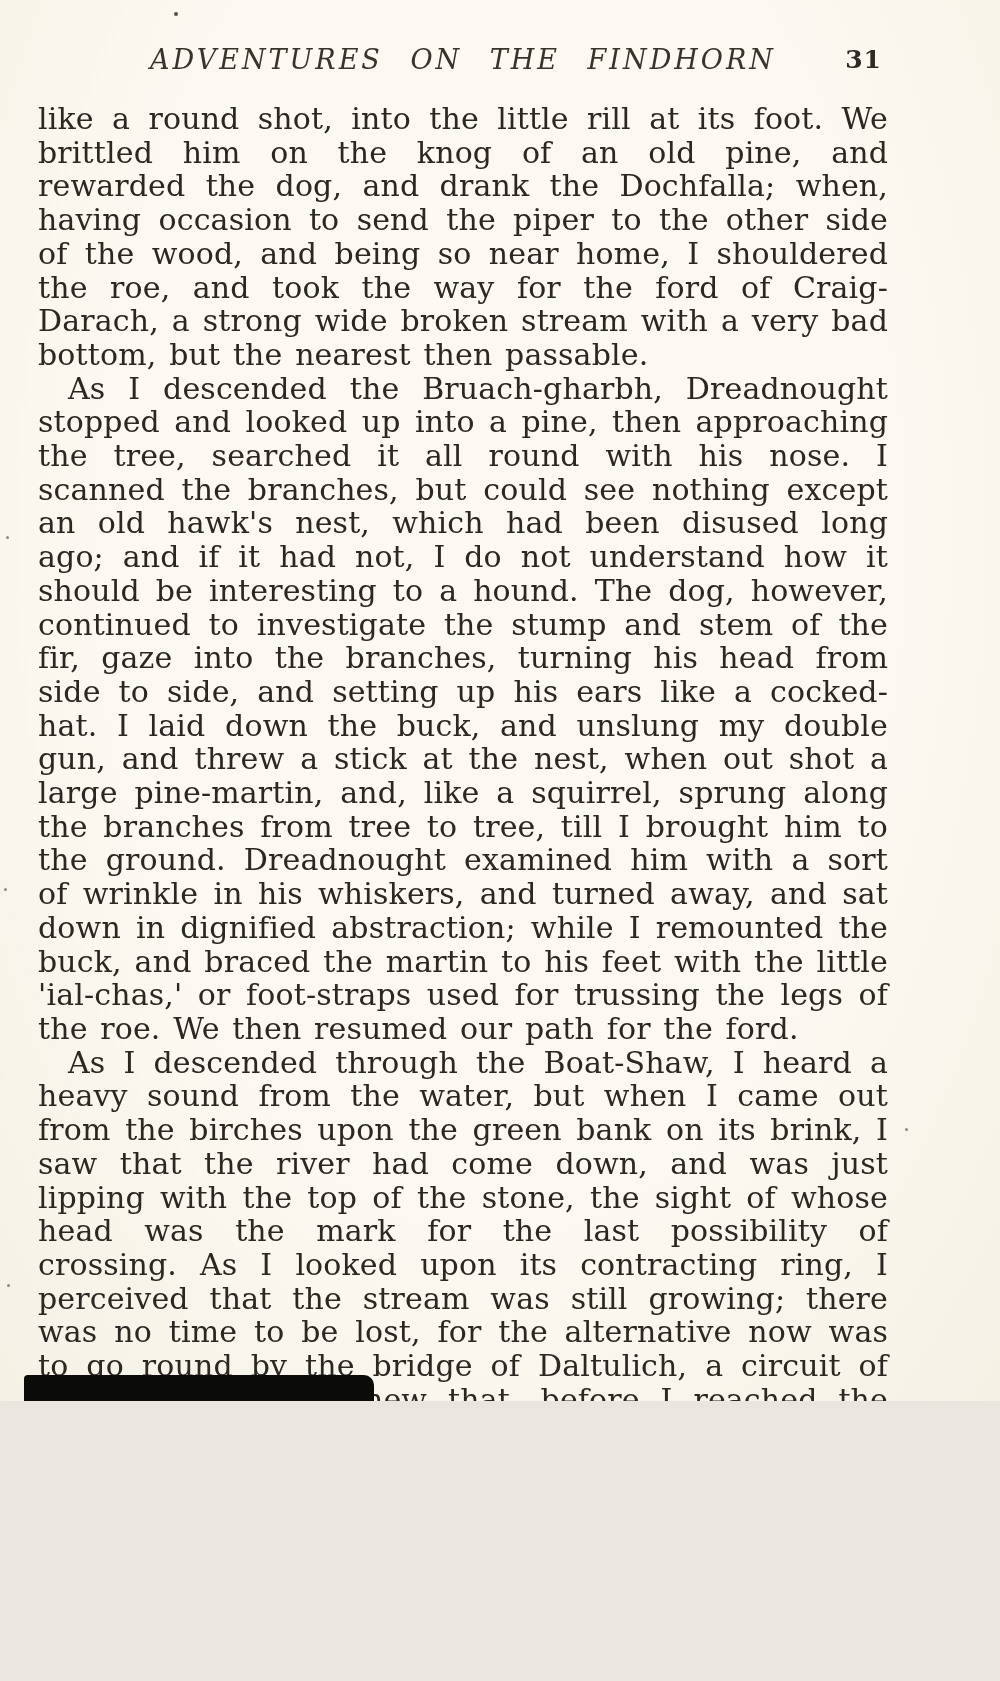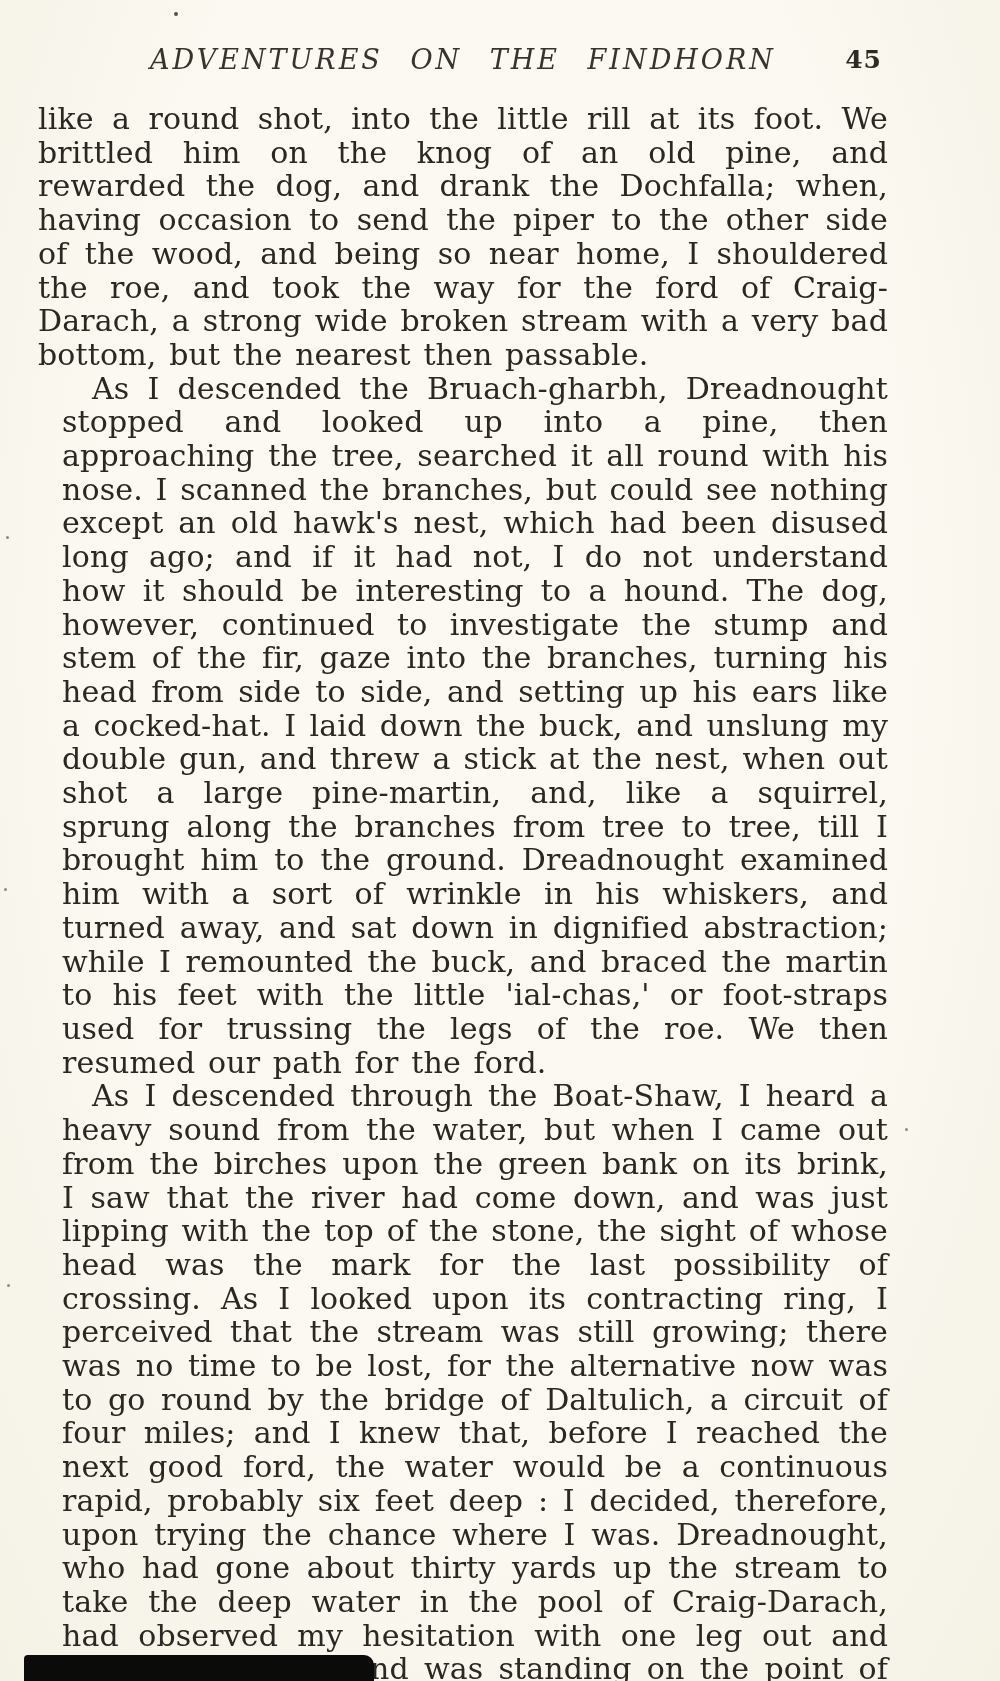--- a/index.html
+++ b/index.html
@@ -3,21 +3,21 @@
 <meta charset="utf-8">
 <style>
   html, body {
     margin: 0;
     padding: 0;
     background: #e8e6de;
   }
   .page {
     position: relative;
     width: 1000px;
-    height: 1681px;
+    height: 1401px;
     margin: 0 auto;
     background: radial-gradient(ellipse at 50% 38%, #fbf9f1 55%, #f4f1e5 100%);
     overflow: hidden;
     font-family: "DejaVu Serif", "Liberation Serif", serif;
     color: #2b2722;
   }
 
   
   .running-header {
     position: absolute;
@@ -54,21 +54,20 @@
     text-align: justify;
     word-spacing: 3px;
     letter-spacing: 0.15px;
   }
   .para {
     margin: 0;
     padding: 0;
   }
   .para.indent {
     text-indent: 30px;
-    margin-left: 24px;
   }
 
   
   .bottom-artifact {
     position: absolute;
     left: 24px;
     bottom: 0;
     width: 350px;
     height: 26px;
     background: #0b0b0a;
@@ -91,21 +90,21 @@
 <div class="page">
 
   <div class="speck s1"></div>
   <div class="speck s2"></div>
   <div class="speck s3"></div>
   <div class="speck s4"></div>
   <div class="speck s5"></div>
 
   <header class="running-header">
     <span class="header-title">ADVENTURES ON THE FINDHORN</span>
-    <span class="page-number">45</span>
+    <span class="page-number">31</span>
   </header>
 
   <main class="text-block">
     <p class="para">like a round shot, into the little rill at its foot.  We brittled him on the knog of an old pine, and rewarded the dog, and drank the Dochfalla; when, having occasion to send the piper to the other side of the wood, and being so near home, I shouldered the roe, and took the way for the ford of Craig-Darach, a strong wide broken stream with a very bad bottom, but the nearest then passable.</p>
     <p class="para indent">As I descended the Bruach-gharbh, Dreadnought stopped and looked up into a pine, then approaching the tree, searched it all round with his nose.  I scanned the branches, but could see nothing except an old hawk's nest, which had been disused long ago; and if it had not, I do not understand how it should be interesting to a hound.  The dog, however, continued to investigate the stump and stem of the fir, gaze into the branches, turning his head from side to side, and setting up his ears like a cocked-hat.  I laid down the buck, and unslung my double gun, and threw a stick at the nest, when out shot a large pine-martin, and, like a squirrel, sprung along the branches from tree to tree, till I brought him to the ground.  Dreadnought examined him with a sort of wrinkle in his whiskers, and turned away, and sat down in dignified abstraction; while I remounted the buck, and braced the martin to his feet with the little 'ial-chas,' or foot-straps used for trussing the legs of the roe.  We then resumed our path for the ford.</p>
     <p class="para indent">As I descended through the Boat-Shaw, I heard a heavy sound from the water, but when I came out from the birches upon the green bank on its brink, I saw that the river had come down, and was just lipping with the top of the stone, the sight of whose head was the mark for the last possibility of crossing.  As I looked upon its contracting ring, I perceived that the stream was still growing; there was no time to be lost, for the alternative now was to go round by the bridge of Daltulich, a circuit of four miles; and I knew that, before I reached the next good ford, the water would be a continuous rapid, probably six feet deep : I decided, therefore, upon trying the chance where I was.  Dreadnought, who had gone about thirty yards up the stream to take the deep water in the pool of Craig-Darach, had observed my hesitation with one leg out and one in the water, and was standing on the point of the rock waiting the result.  As soon as I made another step he plunged into the river, and in a few moments was rolling on the bank of silver sand thrown up by the back-water upon the opposite side of the river. As I advanced through the stream, he looked at me occasionally,</p>
   </main>
 
   <div class="bottom-artifact"></div>
 

